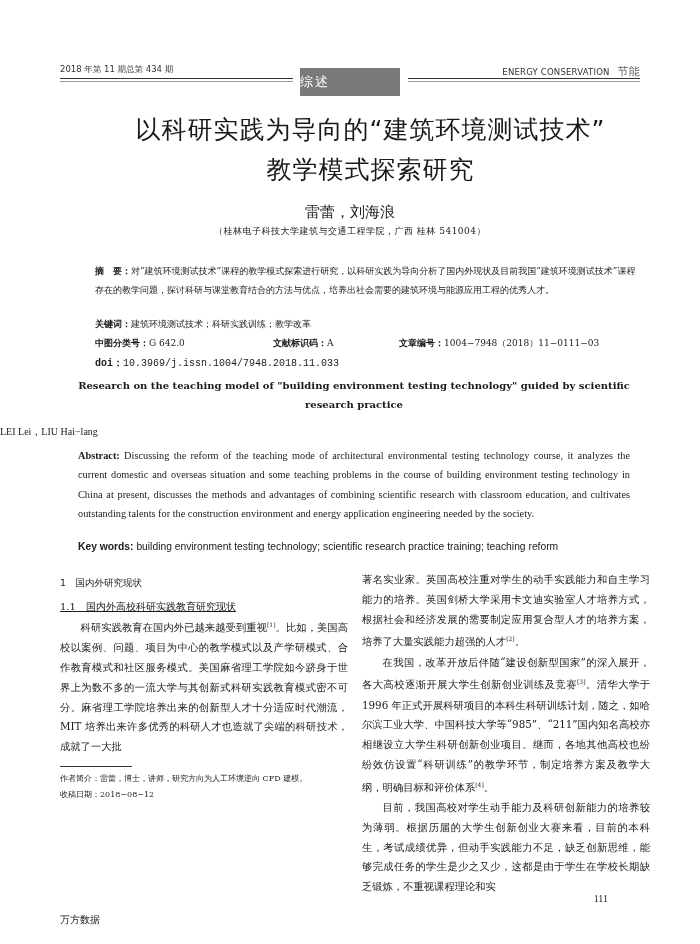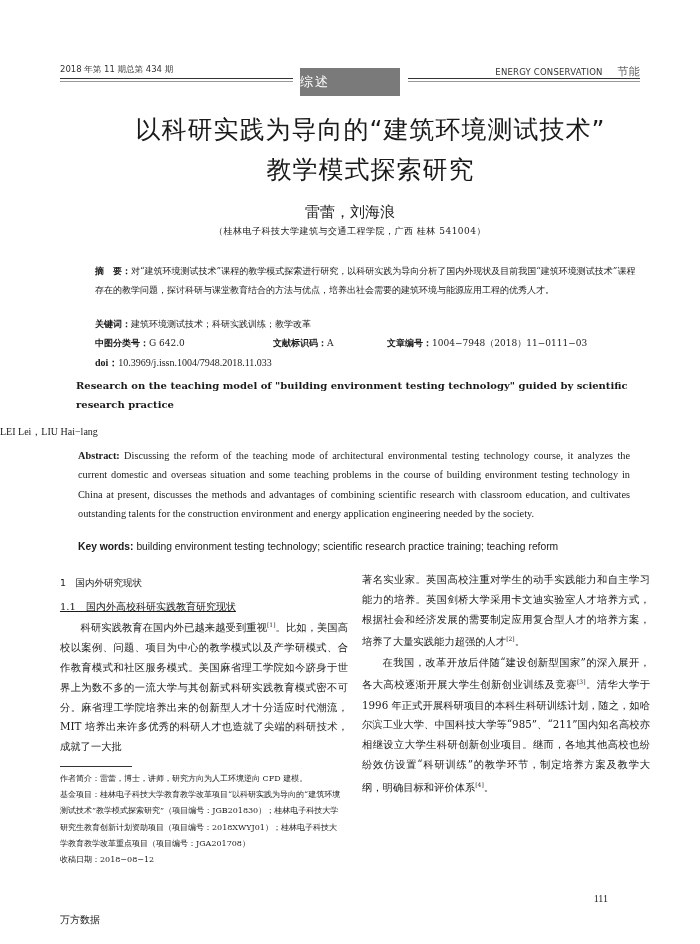--- a/index.html
+++ b/index.html
@@ -1,37 +1,37 @@
 <!DOCTYPE html>
 <html><head>
 <meta charset="utf-8">
 <style>
   html, body { margin: 0; padding: 0; background: #ffffff; }
   body { width: 700px; height: 944px; position: relative; overflow: hidden; color: #1a1a1a; font-family: "DejaVu Serif", serif; }
   .abs { position: absolute; }
   .hdr-left { left: 60px; top: 64px; font-family: "DejaVu Sans", sans-serif; font-size: 8.5px; color: #333; }
   .hdr-right { right: 60px; top: 64px; font-family: "DejaVu Sans", sans-serif; font-size: 8.5px; color: #333; letter-spacing: 0.2px; }
-  .hdr-right .cn { font-family: "DejaVu Serif", serif; font-size: 11px; color: #666; margin-left: 15px; }
+  .hdr-right .cn { font-family: "DejaVu Serif", serif; font-size: 11px; color: #666; margin-left: 8px; }
   .rule-left { left: 60px; top: 78px; width: 233px; border-top: 1.5px solid #333; border-bottom: 1px solid #999; height: 2px; }
   .rule-right { left: 408px; top: 78px; width: 232px; border-top: 1.5px solid #333; border-bottom: 1px solid #999; height: 2px; }
   .section-tab { left: 300px; top: 68px; width: 100px; height: 28px; background: #7a7a7a; color: #fff; font-size: 13px; text-align: left; line-height: 28px; letter-spacing: 2px; }
   .title { left: 0; width: 675px; text-align: center; font-family: "DejaVu Sans", sans-serif; font-size: 25px; color: #1a1a1a; letter-spacing: 1px; padding-left: 33px; }
   .t1 { top: 113px; }
   .t2 { top: 153px; }
   .authors { left: 0; width: 700px; top: 203px; text-align: center; font-family: "DejaVu Sans", sans-serif; font-size: 15px; }
   .affil { left: 0; width: 700px; top: 225px; text-align: center; font-size: 9px; letter-spacing: 0.5px; }
   .abs-cn { left: 95px; width: 545px; top: 262px; font-size: 9px; line-height: 19px; text-indent: 0; }
   .bold-sans { font-family: "DejaVu Sans", sans-serif; font-weight: bold; }
   .meta { left: 95px; font-size: 9px; }
   .meta .lbl { font-family: "DejaVu Sans", sans-serif; font-weight: bold; }
   .kw { top: 318px; }
   .cls { top: 337px; width: 545px; }
   .cls span.col { position: absolute; }
   .doi { top: 356px; }
-  .en-title { left: 76px; width: 580px; top: 376px; text-align: left; font-family: "DejaVu Serif", serif; font-weight: bold; font-size: 10px; line-height: 19px; }
+  .en-title { left: 64px; width: 580px; top: 376px; text-align: center; font-family: "DejaVu Serif", serif; font-weight: bold; font-size: 10px; line-height: 19px; }
   .en-authors { left: 0; width: 700px; top: 425px; font-family: "Liberation Serif", serif; font-size: 10px; }
   .en-abs { left: 78px; width: 552px; top: 446px; font-family: "Liberation Serif", serif; font-size: 10.3px; line-height: 19.4px; text-align: justify; }
   .en-abs b { font-weight: bold; }
   .en-kw { left: 78px; width: 560px; top: 541px; font-family: Liberation Sans, sans-serif; font-size: 10.3px; }
   .col-left { left: 60px; width: 288px; }
   .col-right { left: 362px; width: 288px; }
   .sec1 { top: 577px; font-family: "DejaVu Sans", sans-serif; font-size: 9.5px; }
   .sec11 { top: 600px; font-size: 10px; text-decoration: underline; }
   .body-text { font-size: 10.3px; line-height: 19.8px; text-align: justify; }
   .body-text .p { text-indent: 2em; margin: 0; }
@@ -62,24 +62,24 @@
   <span class="bold-sans">摘　要：</span><span>对“建筑环境测试技术”课程的教学模式探索进行研究，以科研实践为导向分析了国内外现状及目前我国“建筑环境测试技术”课程存在的教学问题，探讨科研与课堂教育结合的方法与优点，培养出社会需要的建筑环境与能源应用工程的优秀人才。</span>
 </div>
 
 <div class="abs meta kw">
   <span class="lbl">关键词：</span><span>建筑环境测试技术；科研实践训练；教学改革</span>
 </div>
 
 <div class="abs meta cls">
   <span class="col" style="left:0"><span class="lbl">中图分类号：</span><span>G 642.0</span></span>
   <span class="col" style="left:178px"><span class="lbl">文献标识码：</span><span>A</span></span>
-  <span class="col" style="left:292px"><span class="lbl">文章编号：</span><span>1004−7948（2018）11−0111−03</span></span>
+  <span class="col" style="left:304px"><span class="lbl">文章编号：</span><span>1004−7948（2018）11−0111−03</span></span>
 </div>
 
-<div class="abs meta doi" style="font-family:Liberation Serif, serif;font-size:10px;">
+<div class="abs meta doi" style="font-family:Liberation Mono, monospace;font-size:10px;">
   <b>doi：</b><span>10.3969/j.issn.1004/7948.2018.11.033</span>
 </div>
 
 <div class="abs en-title">Research on the teaching model of "building environment testing technology" guided by scientific research practice</div>
 <div class="abs en-authors">LEI Lei，LIU Hai−lang</div>
 <div class="abs en-abs">
   <b>Abstract:</b><span> Discussing the reform of the teaching mode of architectural environmental testing technology course, it analyzes the current domestic and overseas situation and some teaching problems in the course of building environment testing technology in China at present, discusses the methods and advantages of combining scientific research with classroom education, and cultivates outstanding talents for the construction environment and energy application engineering needed by the society.</span>
 </div>
 <div class="abs en-kw">
   <b>Key words:</b><span> building environment testing technology; scientific research practice training; teaching reform</span>
@@ -87,23 +87,23 @@
 
 <div class="abs col-left sec1">1　国内外研究现状</div>
 <div class="abs col-left sec11">1.1　国内外高校科研实践教育研究现状</div>
 <div class="abs col-left body-text" style="top:615px;">
   <p class="p"><span>科研实践教育在国内外已越来越受到重视</span><sup>[1]</sup><span>。比如，美国高校以案例、问题、项目为中心的教学模式以及产学研模式、合作教育模式和社区服务模式。美国麻省理工学院如今跻身于世界上为数不多的一流大学与其创新式科研实践教育模式密不可分。麻省理工学院培养出来的创新型人才十分适应时代潮流，MIT 培养出来许多优秀的科研人才也造就了尖端的科研技术，成就了一大批</span></p>
 </div>
 
 <div class="abs fn-rule"></div>
 <div class="abs footnote">
   <div>作者简介：雷蕾，博士，讲师，研究方向为人工环境逆向 CFD 建模。</div>
-  <div>基金项目：桂林电子科技大学教育教学改革项目“以科研实践为导向的“建筑环境测试技术”教学模式探索研究”（项目编号：JGB201830）；桂林电子科技大学研究生教育创新计划资助项目（项目编号：2018XWYJ01）；桂林电子科技大学教育教学改革重点项目（项目编号：JGA201708）</div>
   <div>收稿日期：2018−08−12</div>
 </div>
 
 <div class="abs col-right body-text" style="top:570px;">
   <p class="p noind"><span>著名实业家。英国高校注重对学生的动手实践能力和自主学习能力的培养。英国剑桥大学采用卡文迪实验室人才培养方式，根据社会和经济发展的需要制定应用复合型人才的培养方案，培养了大量实践能力超强的人才</span><sup>[2]</sup><span>。</span></p>
   <p class="p"><span>在我国，改革开放后伴随“建设创新型国家”的深入展开，各大高校逐渐开展大学生创新创业训练及竞赛</span><sup>[3]</sup><span>。清华大学于 1996 年正式开展科研项目的本科生科研训练计划，随之，如哈尔滨工业大学、中国科技大学等“985”、“211”国内知名高校亦相继设立大学生科研创新创业项目。继而，各地其他高校也纷纷效仿设置“科研训练”的教学环节，制定培养方案及教学大纲，明确目标和评价体系</span><sup>[4]</sup><span>。</span></p>
+  <p class="p"><span>目前，我国高校对学生动手能力及科研创新能力的培养较为薄弱。根据历届的大学生创新创业大赛来看，目前的本科生，考试成绩优异，但动手实践能力不足，缺乏创新思维，能够完成任务的学生是少之又少，这都是由于学生在学校长期缺乏锻炼，不重视课程理论和实</span></p>
 </div>
 
 <div class="abs pagenum">111</div>
 <div class="abs wanfang">万方数据</div>
 
 </body></html>

